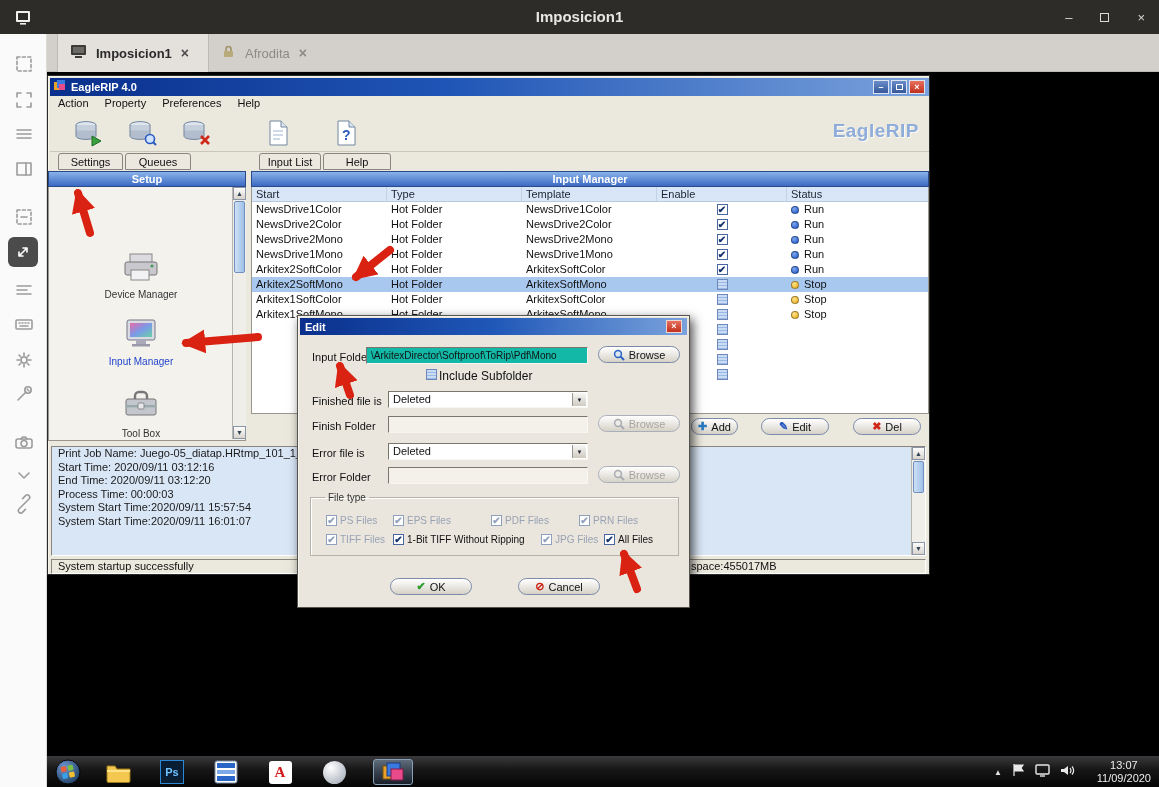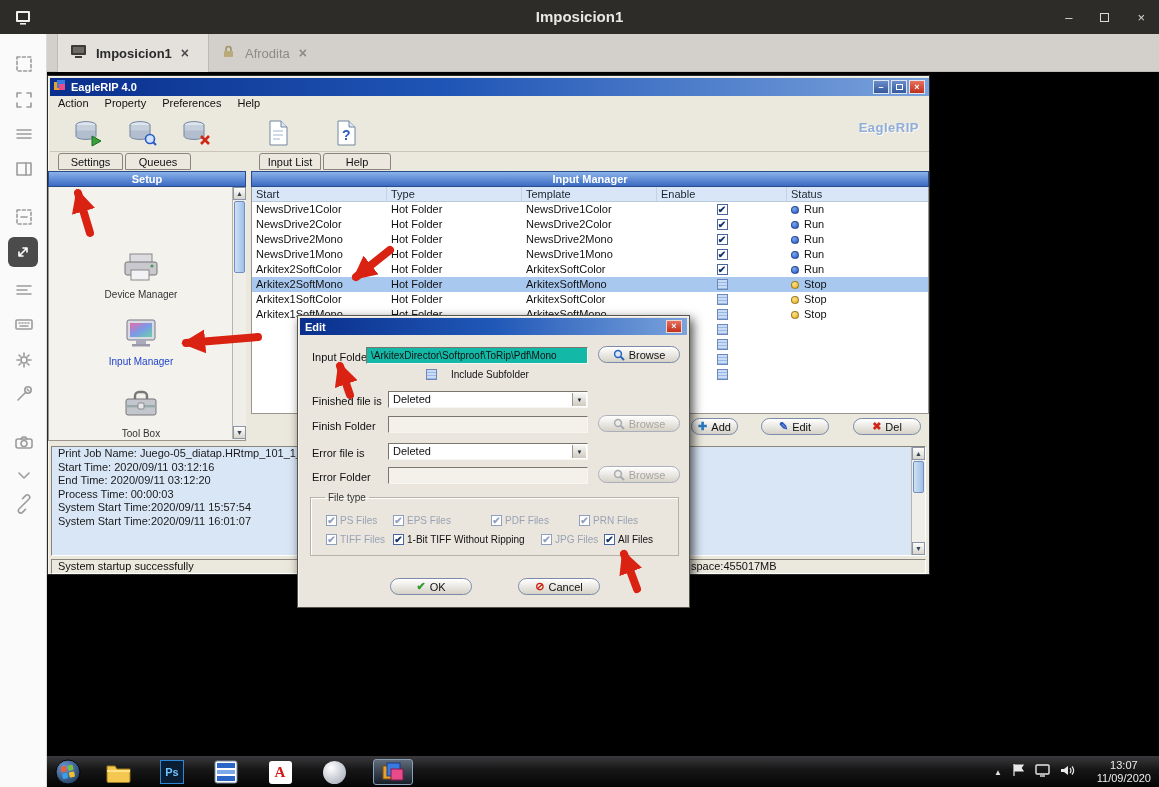--- a/index.html
+++ b/index.html
@@ -34,21 +34,21 @@
 
 .ripwin{position:absolute;left:0;top:3px;width:883px;height:500px;background:#ebe8dd;border:1px solid #2a2a2a;box-shadow:inset 1px 1px 0 #f5f2ea;font-size:11px;color:#111;z-index:1}
 .rip-title{position:absolute;left:2px;top:2px;width:879px;height:18px;background:linear-gradient(to right,#0a2f8c,#1f55b6 45%,#7aa2dc);display:flex;align-items:center;color:#fff;font-weight:bold;font-size:11px;padding:0 4px;gap:5px}
 .winbtn{width:16px;height:14px;border:1px solid #dce4f2;display:flex;align-items:center;justify-content:center;font-size:9px;color:#fff;background:linear-gradient(#6a8cc8,#35589c)}
 .winbtn.close{background:linear-gradient(#e8705e,#c0301c)}
 .winbtn .mx{width:7px;height:6px;border:1.2px solid #fff}
 .menubar{position:absolute;left:2px;top:21px;width:879px;height:16px;display:flex;align-items:flex-start}
 .menu-item{padding:0 8px;font-size:11px}
 .toolbar{position:absolute;left:2px;top:38px;width:879px;height:38px;border-bottom:1px solid #cac6ba;display:flex;align-items:center;gap:22px;padding-left:22px}
 .tool-btn{width:32px;height:30px;display:flex;align-items:center;justify-content:center}
-.rip-logo{position:absolute;right:10px;top:44px;font-size:13px;font-weight:bold;color:#8fadda;letter-spacing:.5px;text-shadow:1px 1px 0 #fbfaf6}
+.rip-logo{position:absolute;right:10px;top:44px;font-size:19px;font-weight:bold;color:#8fadda;letter-spacing:.5px;text-shadow:1px 1px 0 #fbfaf6}
 .mini-tab{position:absolute;top:77px;height:17px;background:#ece8e0;border:1px solid #8a867e;border-radius:3px 3px 0 0;display:flex;align-items:center;justify-content:center;font-size:11px}
 .phead{position:absolute;height:16px;background:linear-gradient(to bottom,#8ab2ea,#3b6ac2);color:#fff;font-weight:bold;font-size:11px;display:flex;align-items:center;justify-content:center;border:1px solid #2a4a8a}
 .setup-body{position:absolute;left:0;top:111px;width:198px;height:254px;background:#f4f2ed;border:1px solid #9a968e;border-top:none}
 .setup-item{position:absolute;left:0;width:184px;text-align:center}
 .setup-label{font-size:10px;color:#333}
 .setup-label.sel{color:#2244cc}
 .scroll-track{position:absolute;background:#f0eee9;border-left:1px solid #b8b4ac}
 .scroll-arrow{position:absolute;left:0;width:13px;height:13px;background:linear-gradient(#fdfdfc,#d8d4cc);border:1px solid #8a96a8;font-size:7px;display:flex;align-items:center;justify-content:center;color:#345}
 .scroll-thumb{position:absolute;left:1px;width:11px;background:linear-gradient(to right,#cfe0f4,#9fc0e8);border:1px solid #7090c0;border-radius:2px}
 
@@ -530,21 +530,21 @@
       <input class="dfield" style="left: 68px; top: 31px; width: 222px;" readonly="" value="\ArkitexDirector\Softproof\ToRip\Pdf\Mono">
       <div class="pill" style="position:absolute;left:300px;top:30px;width:82px">
         <svg width="12" height="12" viewBox="0 0 12 12">
             <circle cx="5" cy="5" r="3.4" fill="#dce8fa" stroke="#2a62c0" stroke-width="1.5"></circle>
             <path d="M7.6 7.6L11 11" stroke="#2a62c0" stroke-width="2"></path>
           </svg>
         <span>Browse</span>
       </div>
 
       <span class="cb cb-striped" style="position:absolute;left:128px;top:53px"></span>
-      <span class="dlbl" style="left:153px;top:53px;font-size:10px">Include Subfolder</span>
+      <span class="dlbl" style="left:141px;top:53px;font-size:12px">Include Subfolder</span>
 
       <span class="dlbl" style="left:14px;top:79px">Finished file is</span>
       <div class="combo" style="left:90px;top:75px;width:200px">
         <span>Deleted</span>
         <span class="combo-btn">▼</span>
       </div>
 
       <span class="dlbl" style="left:14px;top:104px">Finish Folder</span>
       <input class="dfield dis" style="left: 90px; top: 100px; width: 200px;" readonly="" value="">
       <div class="pill disabled" style="position:absolute;left:300px;top:99px;width:82px">

